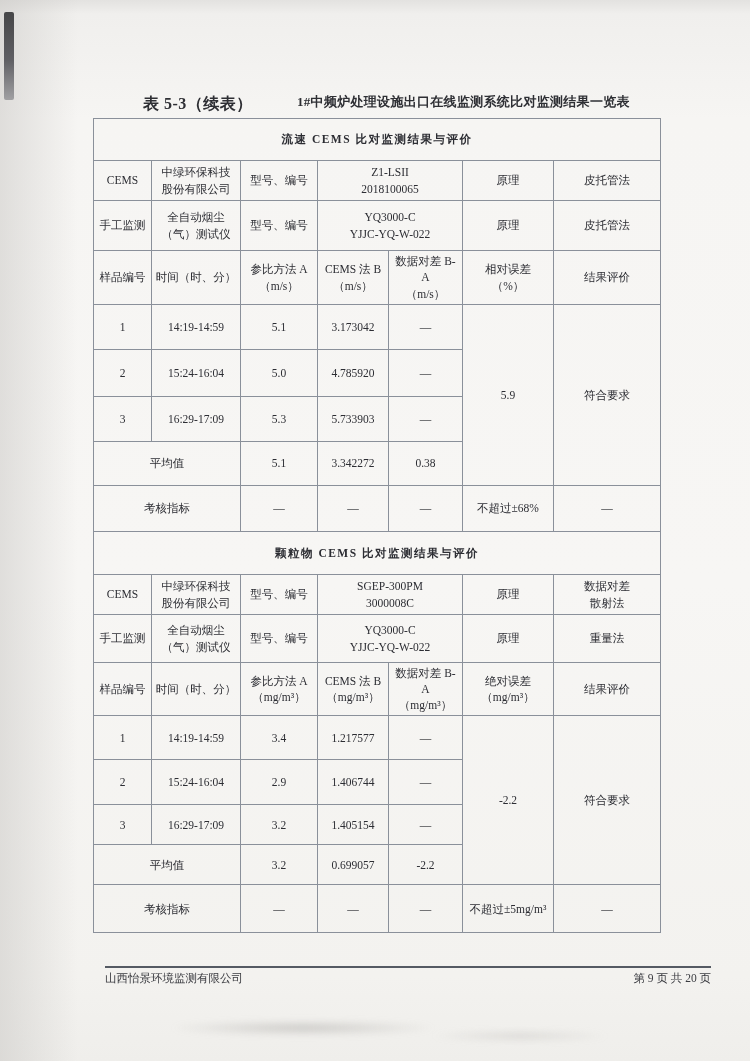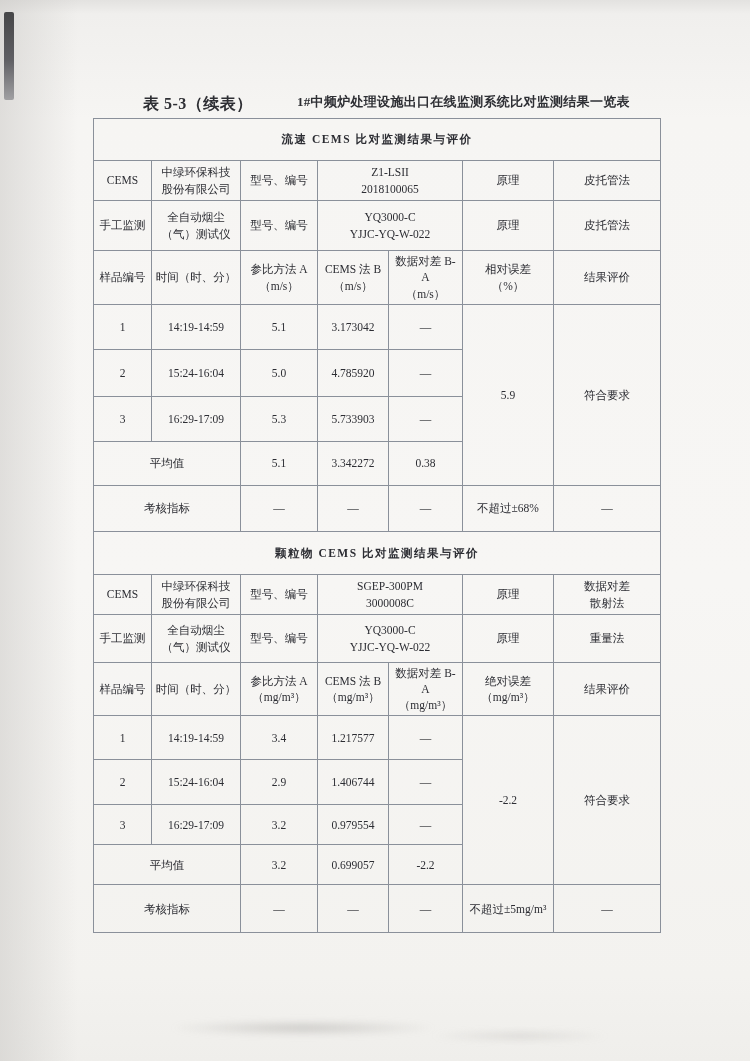--- a/index.html
+++ b/index.html
@@ -207,33 +207,37 @@
         <td>2</td>
         <td>15:24-16:04</td>
         <td>2.9</td>
         <td>1.406744</td>
         <td>—</td>
       </tr>
       <tr class="rh40">
         <td>3</td>
         <td>16:29-17:09</td>
         <td>3.2</td>
-        <td>0.979554</td>
+        <td>1.405154</td>
         <td>—</td>
       </tr>
       <tr class="rh40">
         <td colspan="2">平均值</td>
         <td>3.2</td>
         <td>0.699057</td>
         <td>-2.2</td>
       </tr>
       <tr class="rh48">
         <td colspan="2">考核指标</td>
         <td>—</td>
         <td>—</td>
         <td>—</td>
         <td>不超过±5mg/m³</td>
         <td>—</td>
       </tr>
     </tbody>
   </table>
 
+  <div class="footer">
+    <span>山西怡景环境监测有限公司</span>
+    <span>第 9 页 共 20 页</span>
+  </div>
 </div>
 
 </body></html>

